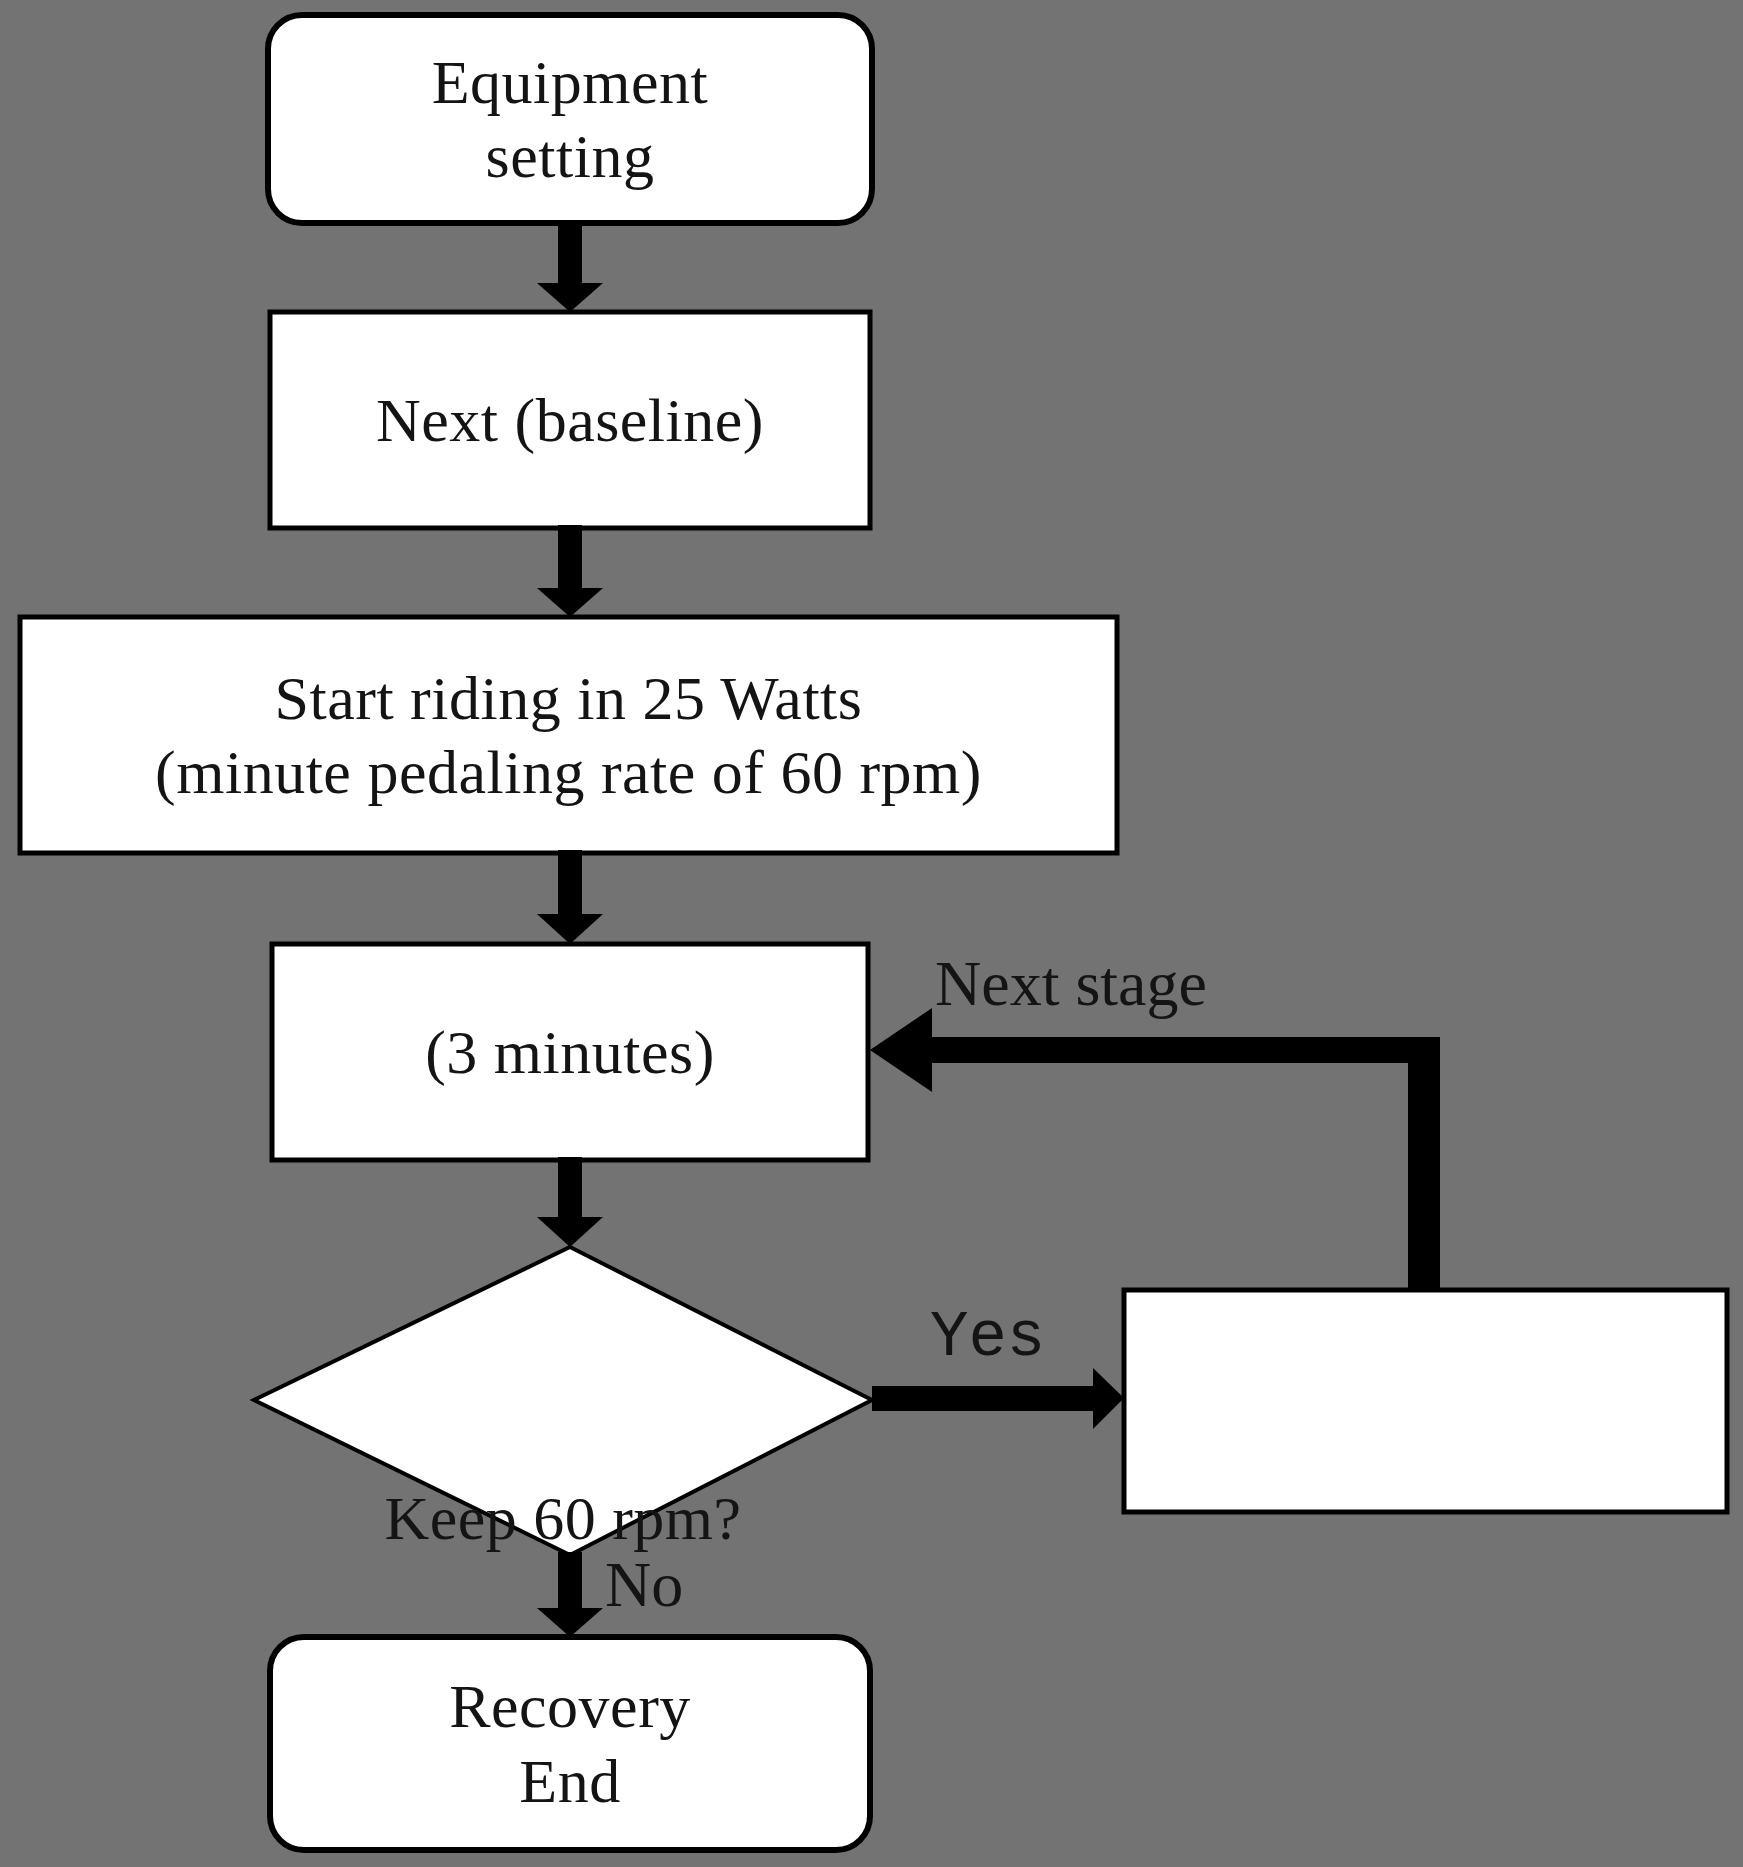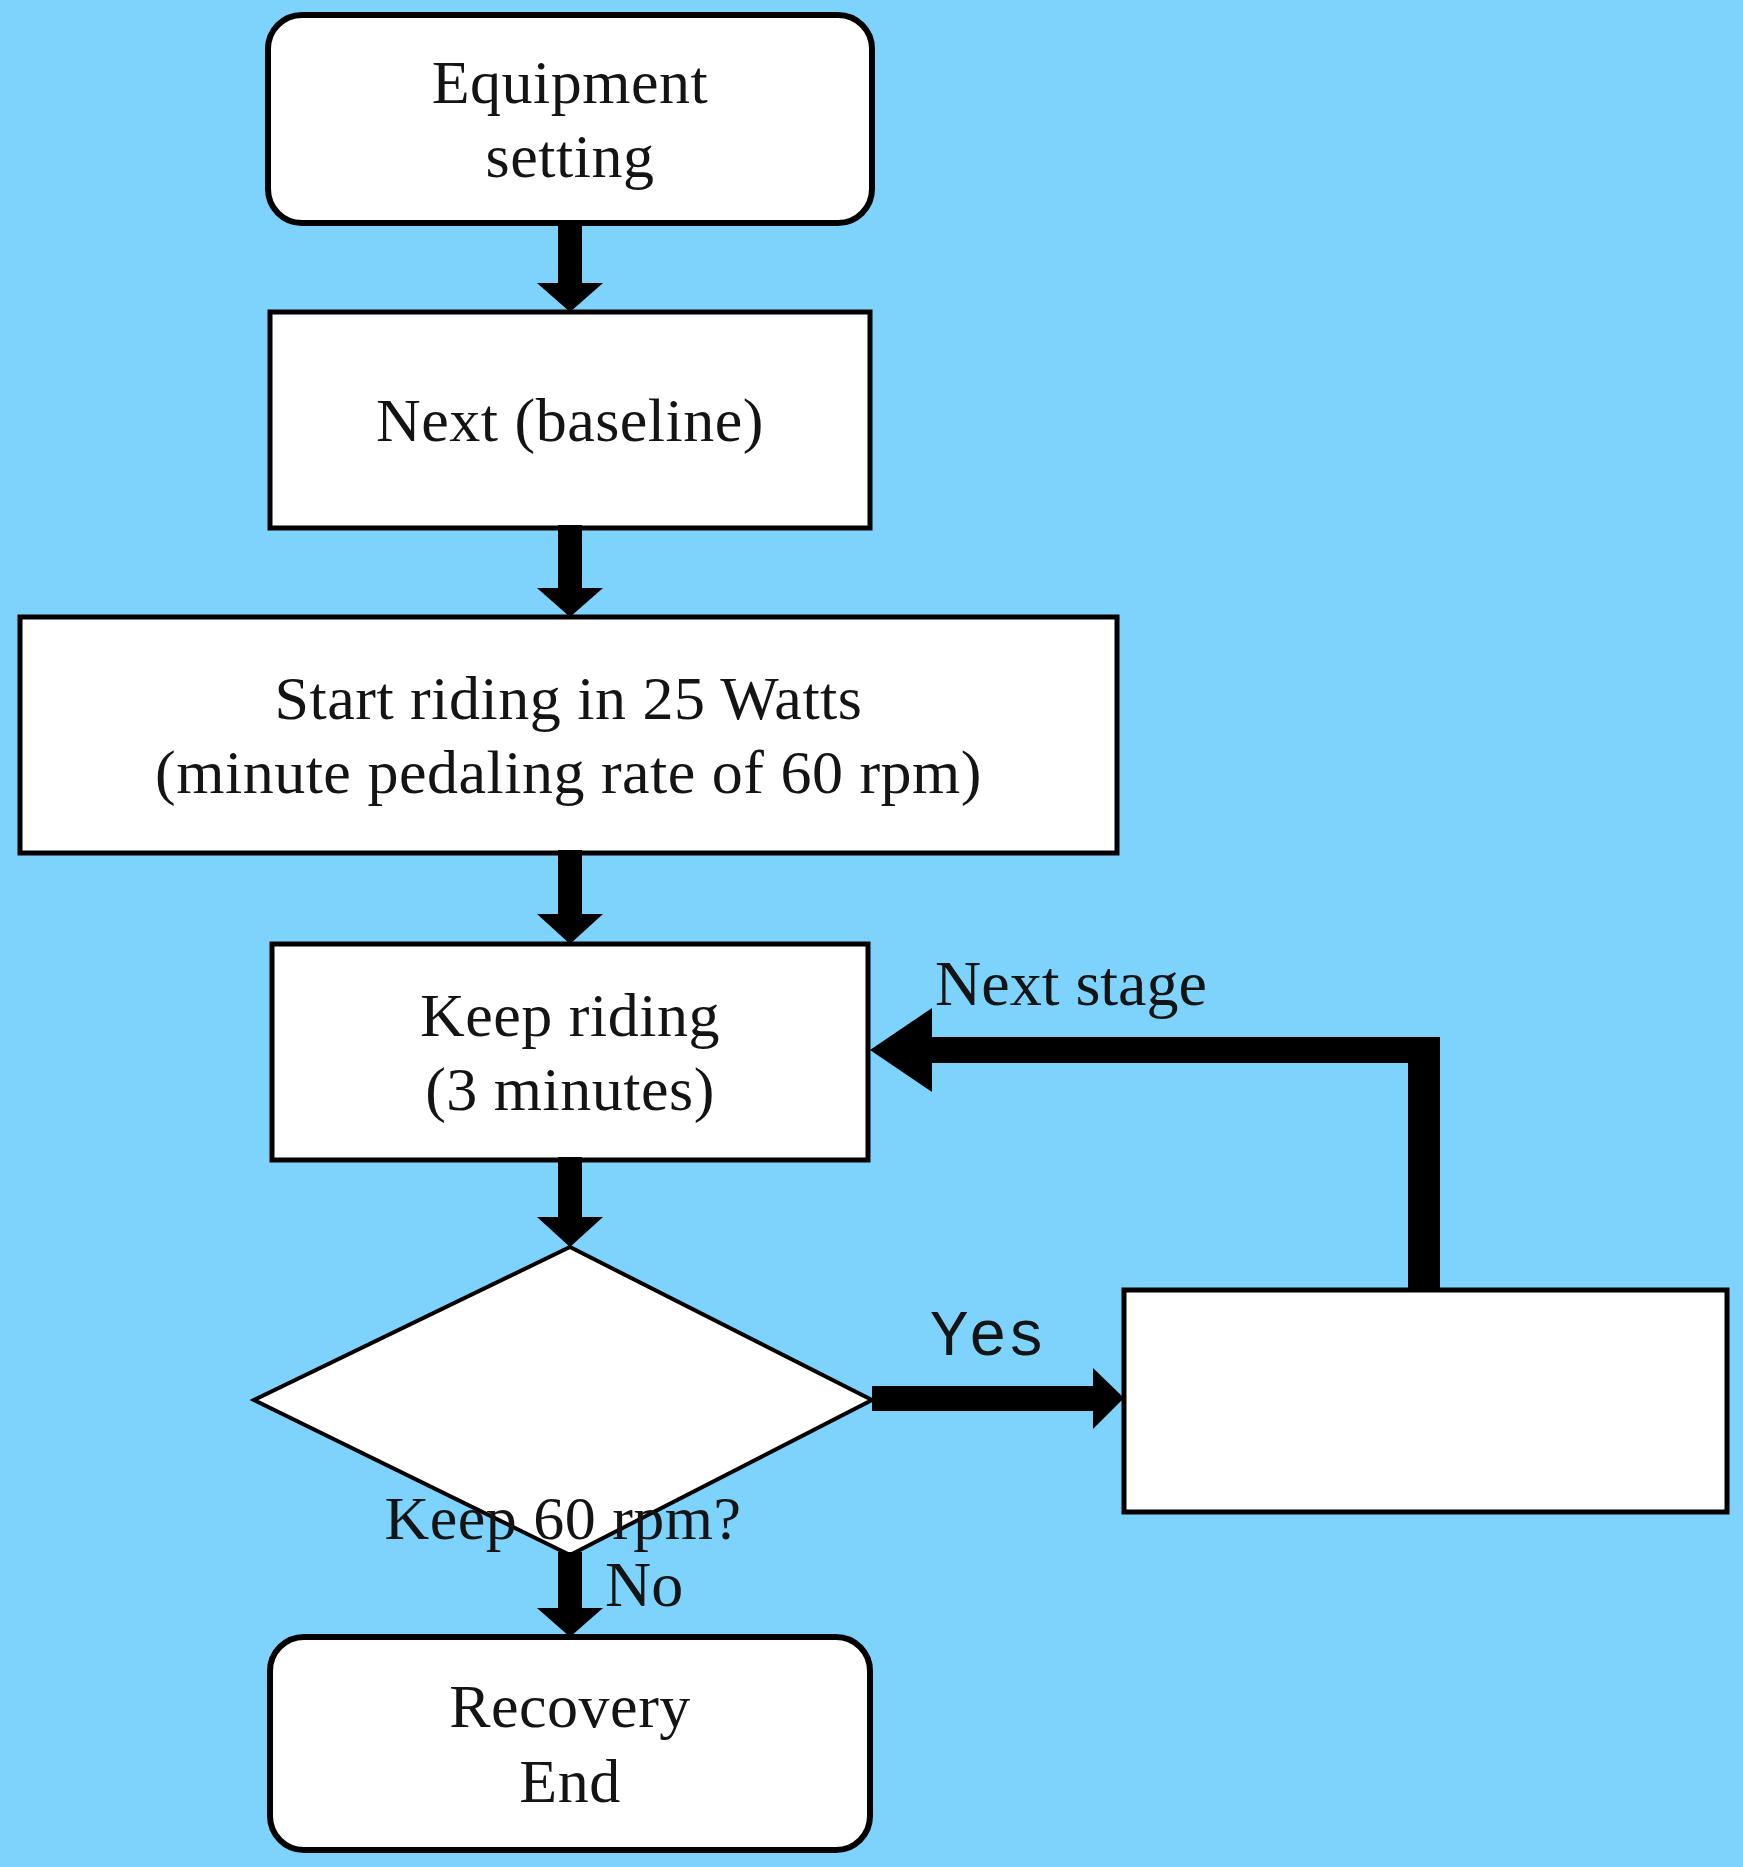--- a/index.html
+++ b/index.html
@@ -4,21 +4,21 @@
 <style>
   html, body {
     margin: 0;
     padding: 0;
     background: #ffffff;
   }
   .canvas {
     position: relative;
     width: 1743px;
     height: 1867px;
-    background: #7dd3fc;
+    background: #737373;
     font-family: "Liberation Serif", "DejaVu Serif", serif;
     color: #141414;
     overflow: hidden;
   }
   .canvas svg {
     position: absolute;
     left: 0;
     top: 0;
   }
   .label {
@@ -96,21 +96,20 @@
   <div class="label" style="left:270px; top:312px; width:600px; height:216px;">
     <div>Next (baseline)</div>
   </div>
 
   <div class="label" style="left:20px; top:617px; width:1097px; height:236px;">
     <div>Start riding in 25 Watts</div>
     <div>(minute pedaling rate of 60 rpm)</div>
   </div>
 
   <div class="label" style="left:272px; top:944px; width:596px; height:216px;">
-    <div>Keep riding</div>
     <div>(3 minutes)</div>
   </div>
 
   <div class="label" style="left:254px; top:1247px; width:618px; height:308px;justify-content:flex-end;">
     <div>Keep 60 rpm?</div>
   </div>
 
 
   <div class="label" style="left:270px; top:1637px; width:600px; height:213px;">
     <div>Recovery</div>

